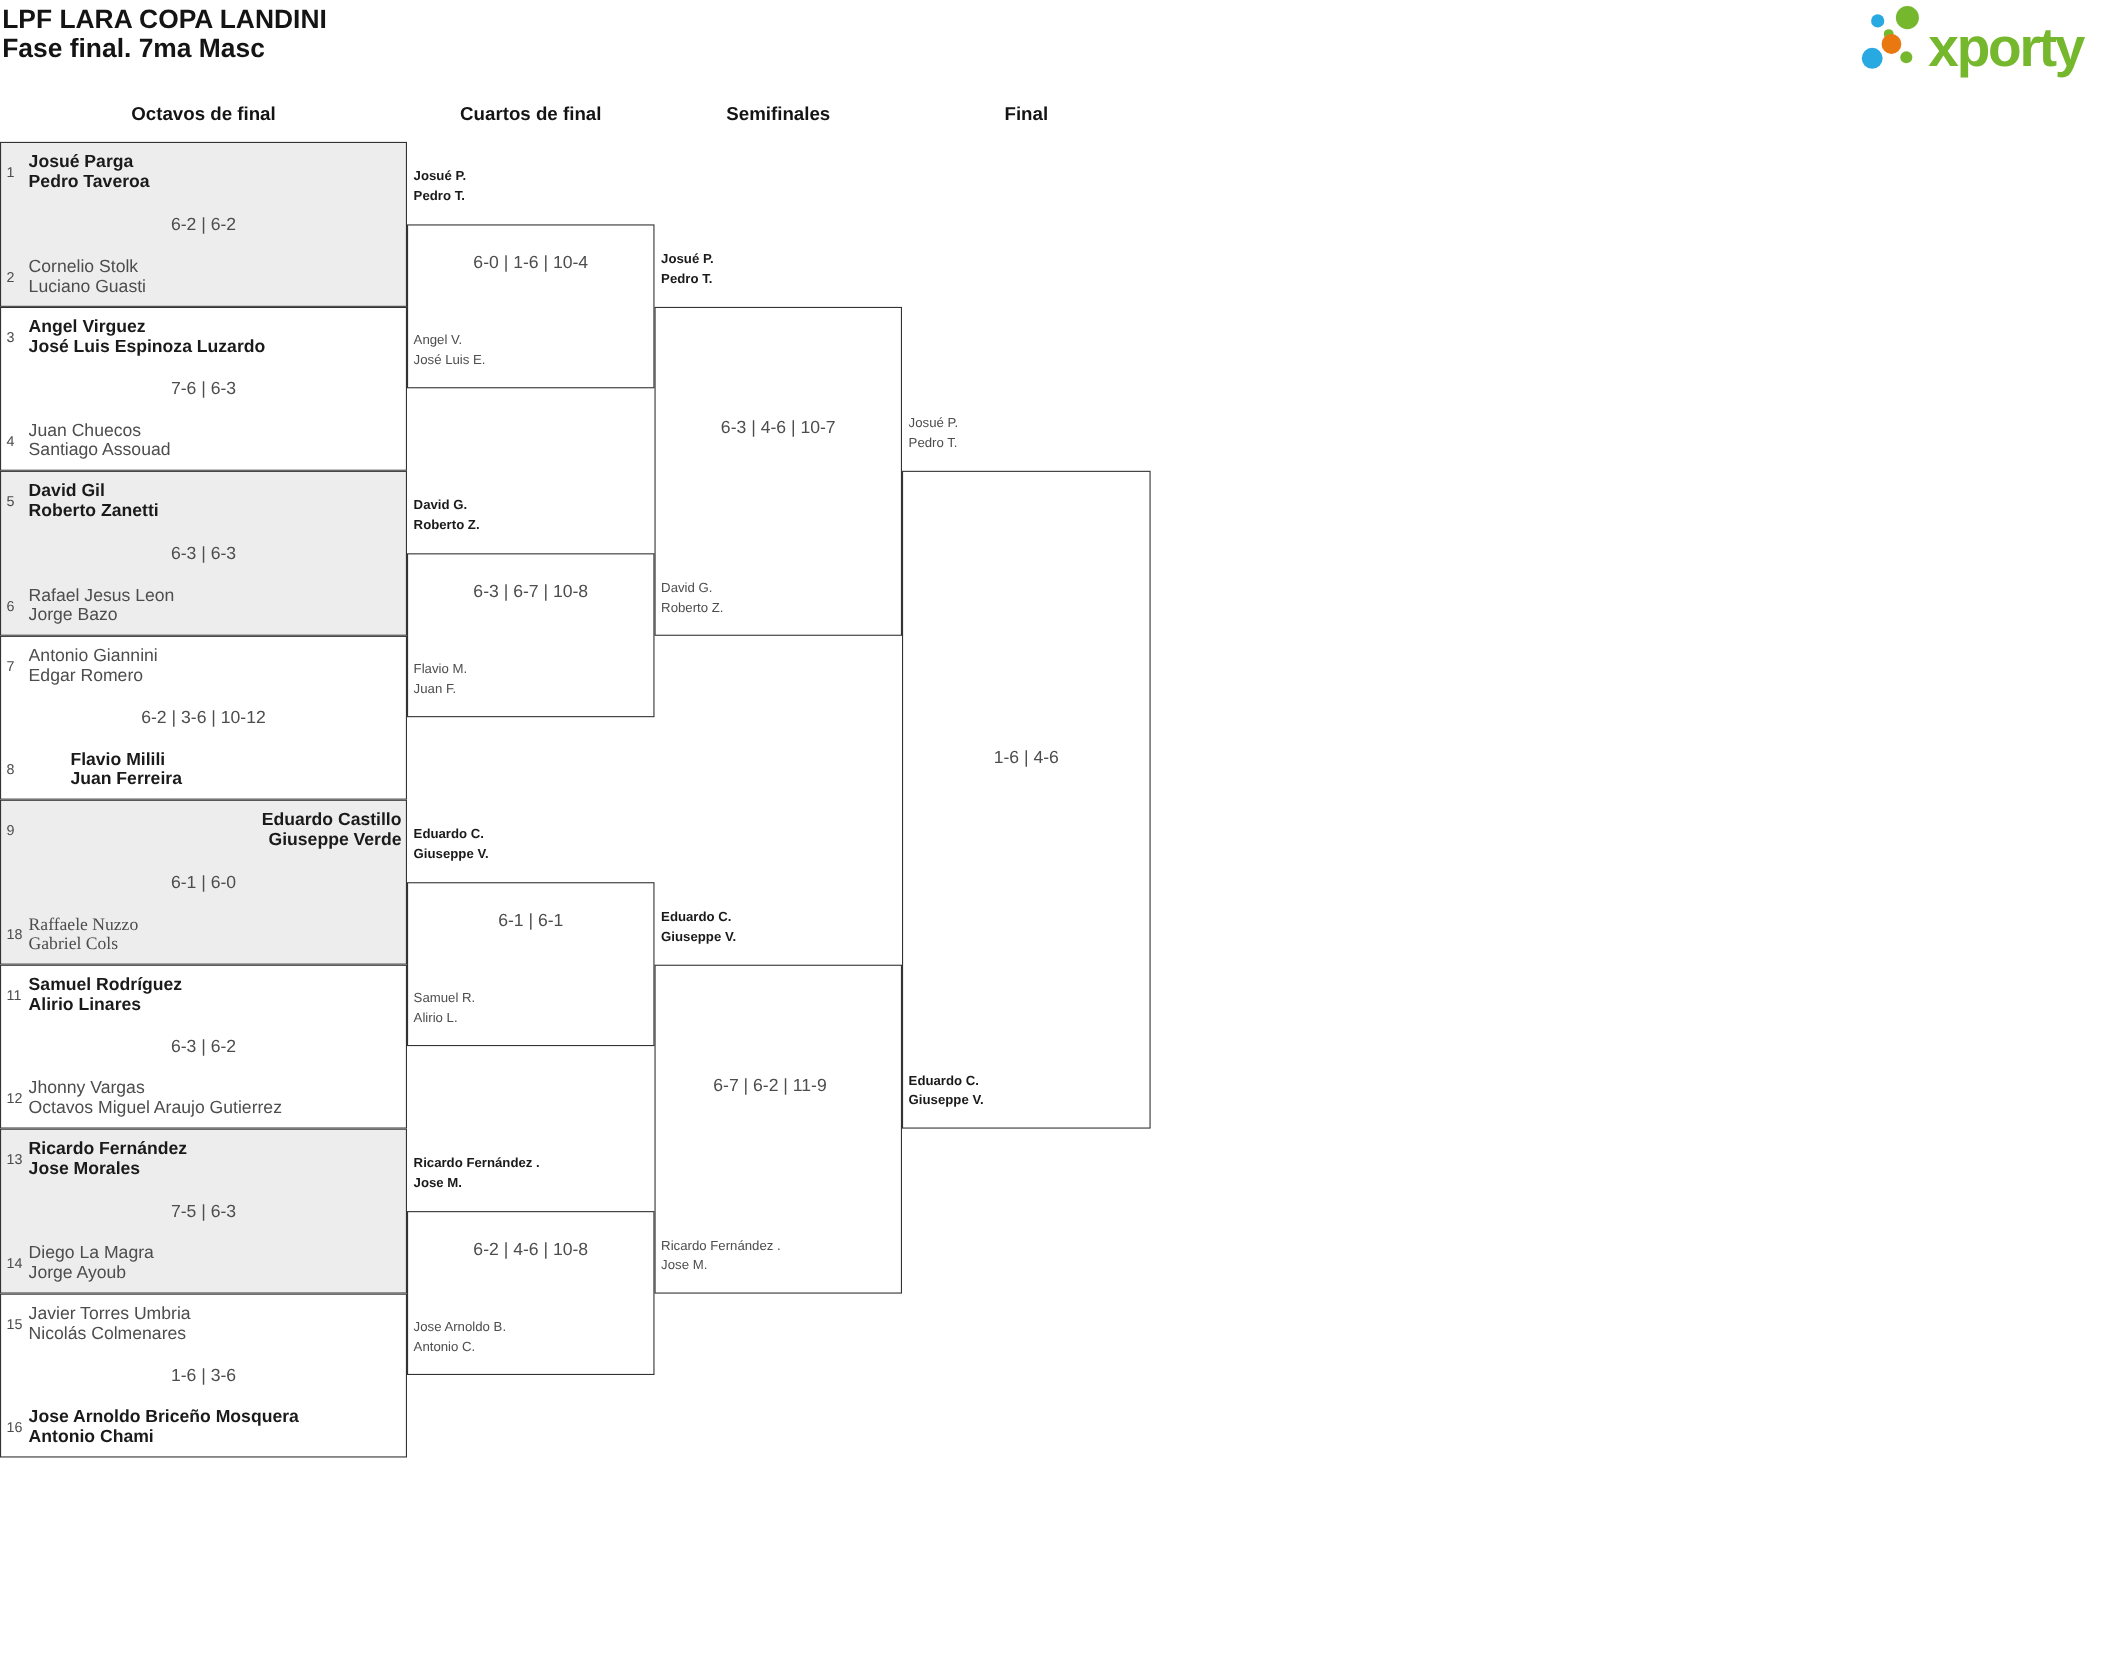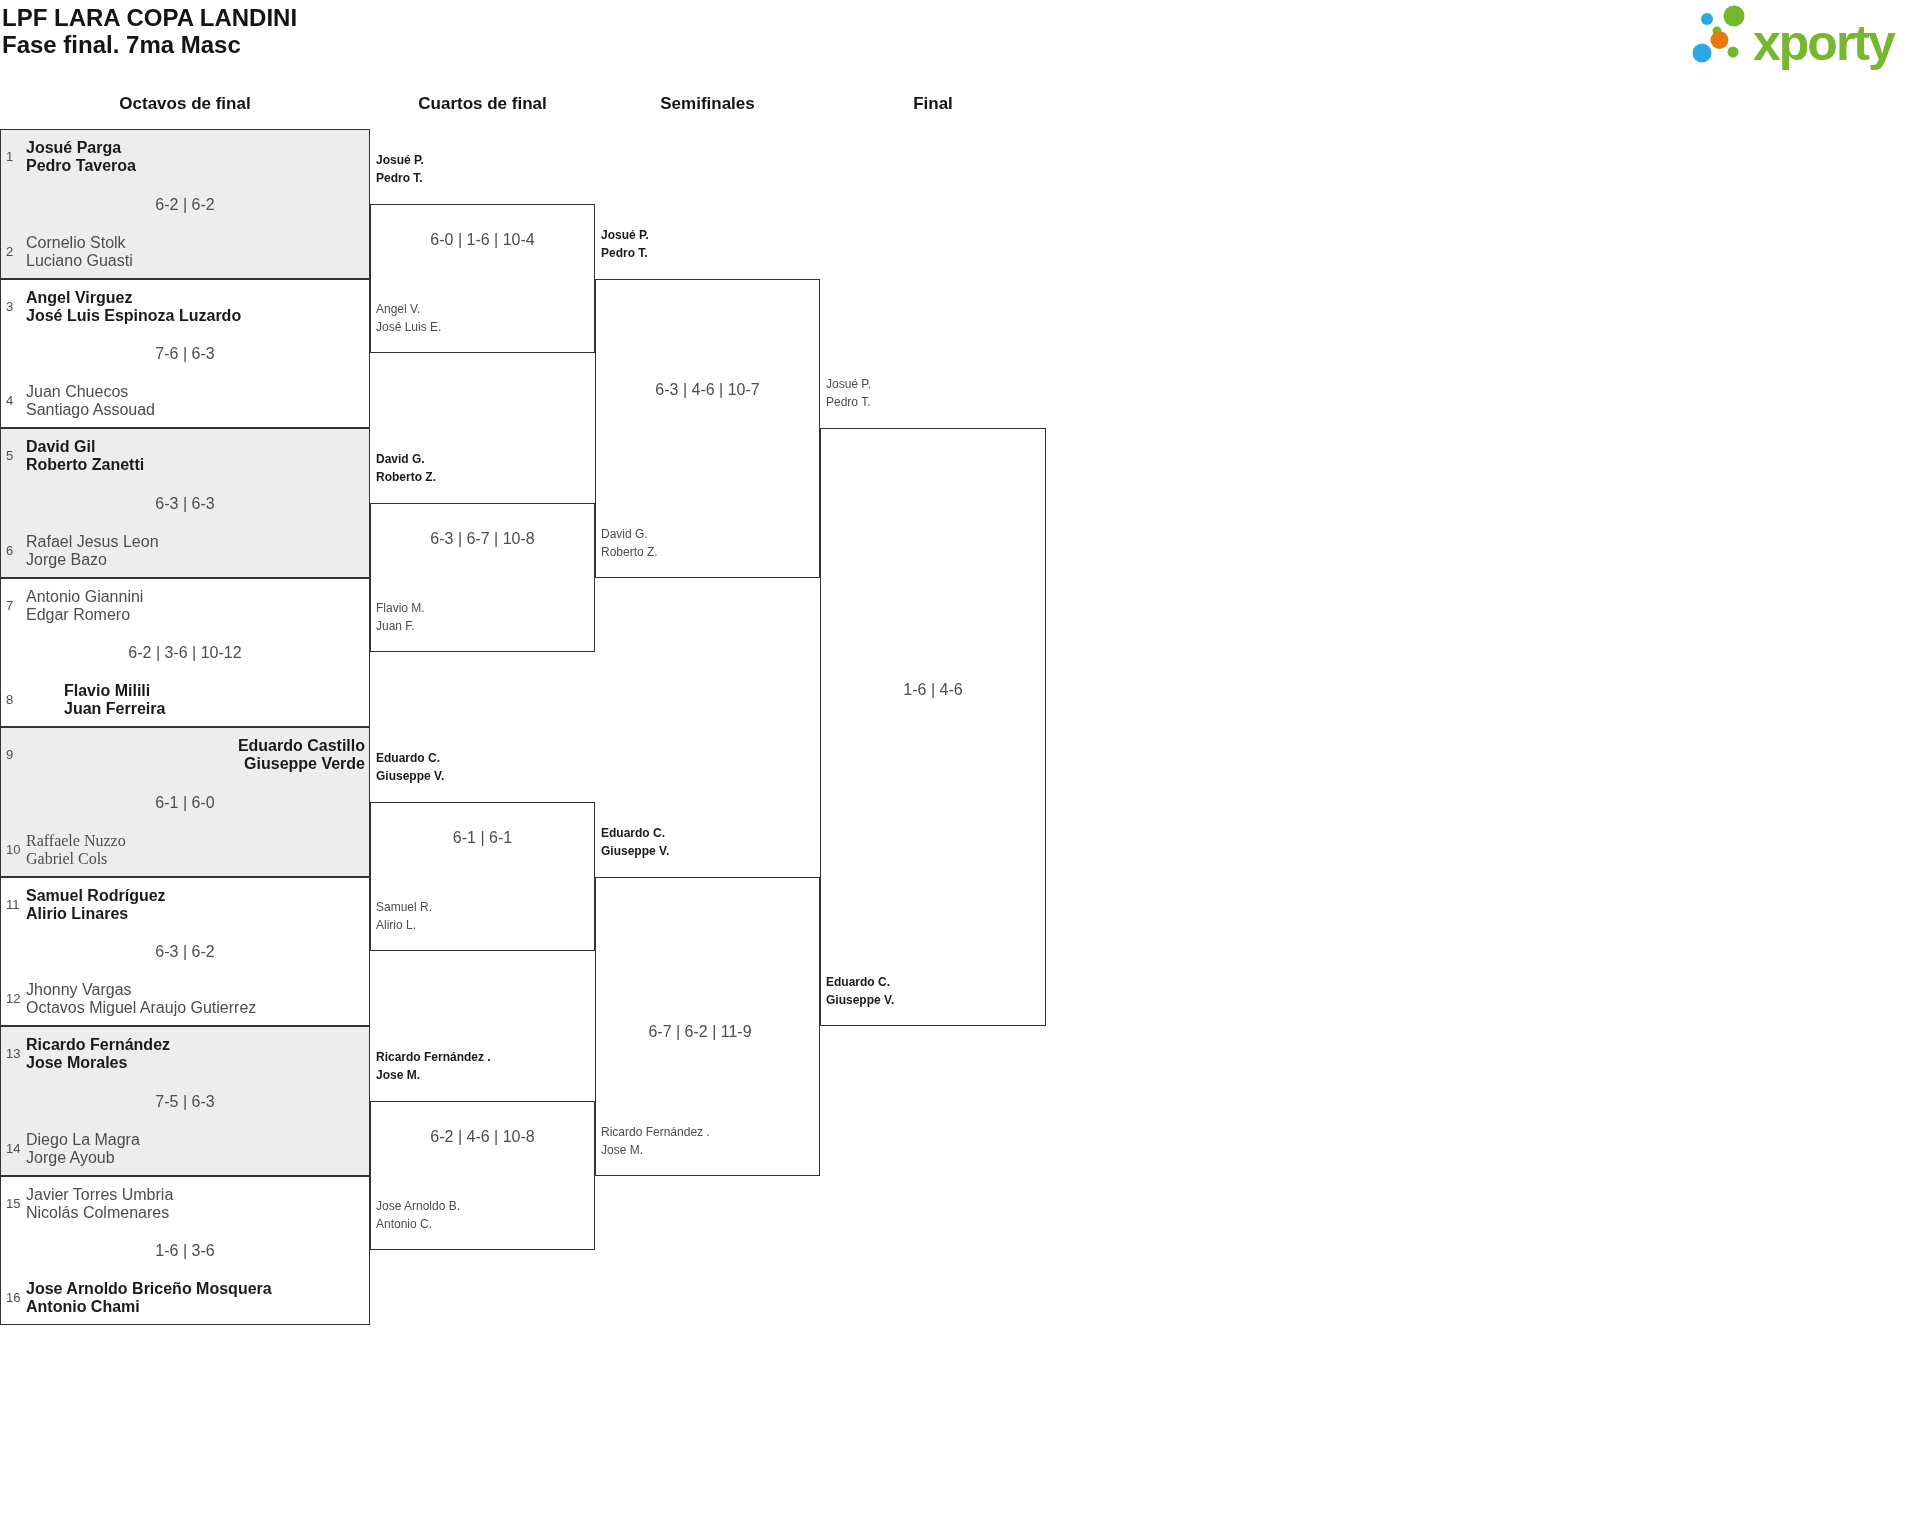--- a/index.html
+++ b/index.html
@@ -106,21 +106,21 @@
           <div>Juan Ferreira</div>
         </div>
       </div>
       <div class="obox shaded" style="top: 727px; height: 149.5px;">
         <div class="seed" style="top: 9px;">9</div>
         <div class="team win" style="top: 9px; text-align: right;">
           <div>Eduardo Castillo</div>
           <div>Giuseppe Verde</div>
         </div>
         <div class="score" style="top: 65.75px;">6-1 | 6-0</div>
-        <div class="seed" style="bottom: 8px;">10</div>
+        <div class="seed" style="bottom: 8px;">18</div>
         <div class="team lose" style="bottom: 8px; font-family: Liberation Serif, serif;">
           <div>Raffaele Nuzzo</div>
           <div>Gabriel Cols</div>
         </div>
       </div>
       <div class="obox" style="top: 876.5px; height: 149.5px;">
         <div class="seed" style="top: 9px;">11</div>
         <div class="team win" style="top: 9px;">
           <div>Samuel Rodríguez</div>
           <div>Alirio Linares</div>
@@ -210,21 +210,21 @@
       <div class="rscore" style="left: 595px; width: 225px; top: 381.027px;">6-3 | 4-6 | 10-7</div>
       <div class="rbox" style="left: 595px; top: 876.5px; width: 225px; height: 299px;"></div>
       <div class="rlabel win" style="left: 601px; top: 823.5px;">
         <div>Eduardo C.</div>
         <div>Giuseppe V.</div>
       </div>
       <div class="rlabel lose" style="left: 601px; top: 1122.5px;">
         <div>Ricardo Fernández .</div>
         <div>Jose M.</div>
       </div>
-      <div class="rscore" style="left: 595px; width: 210px; top: 979.027px; margin-top: 44px;">6-7 | 6-2 | 11-9</div>
+      <div class="rscore" style="left: 595px; width: 210px; top: 979.027px;">6-7 | 6-2 | 11-9</div>
       <div class="rbox" style="left: 820px; top: 428px; width: 226px; height: 598px;"></div>
       <div class="rlabel lose" style="left: 826px; top: 375px;">
         <div>Josué P.</div>
         <div>Pedro T.</div>
       </div>
       <div class="rlabel win" style="left: 826px; top: 973px;">
         <div>Eduardo C.</div>
         <div>Giuseppe V.</div>
       </div>
       <div class="rscore" style="left: 820px; width: 226px; top: 680.924px;">1-6 | 4-6</div>

